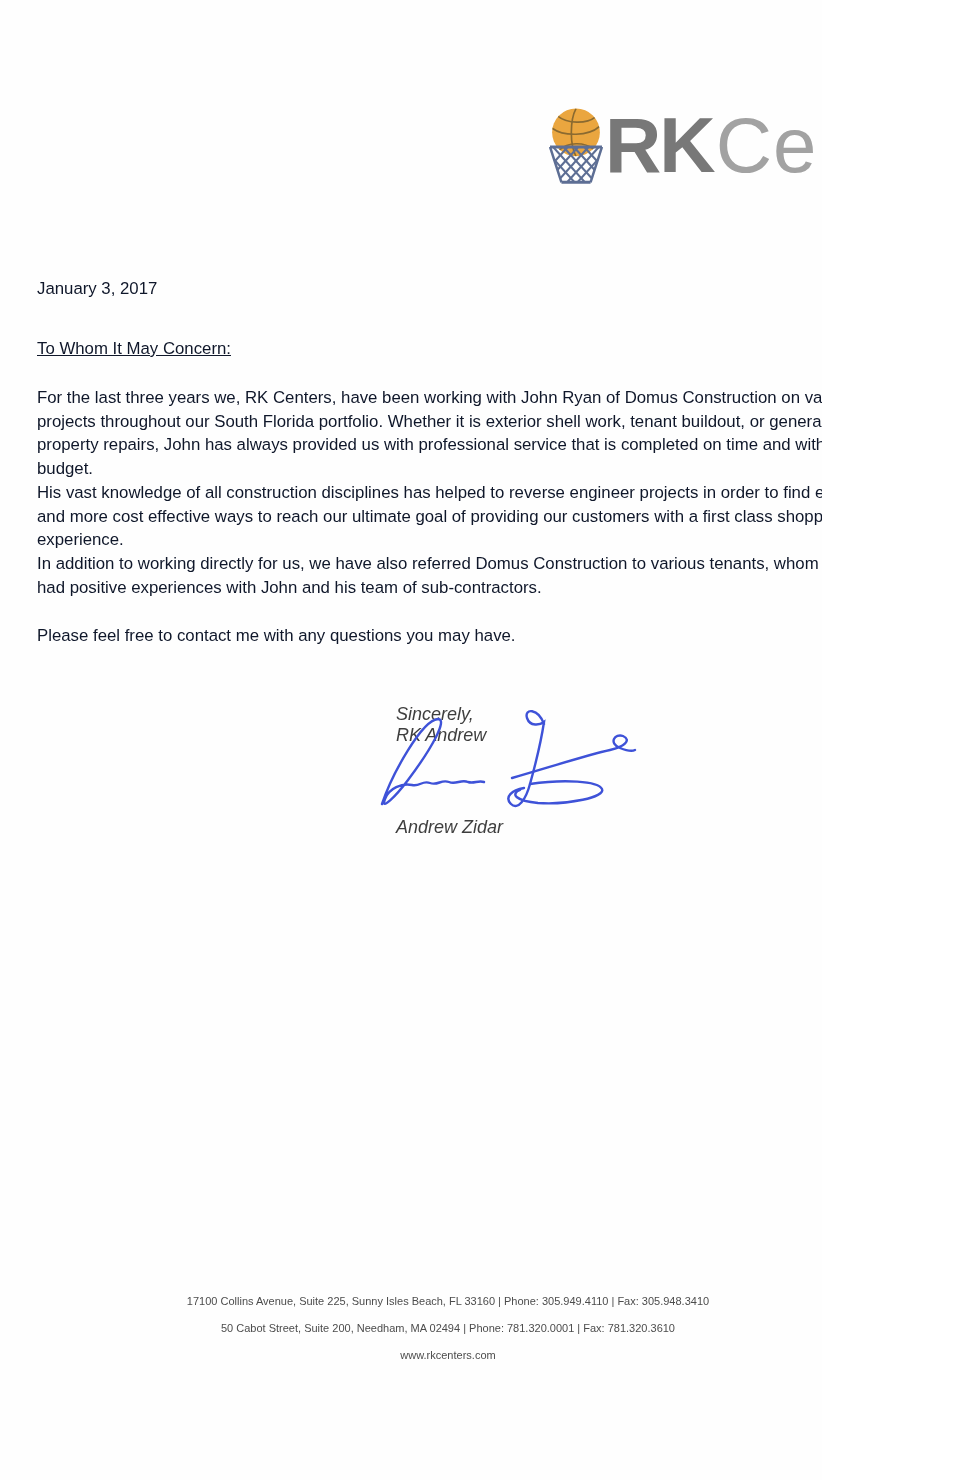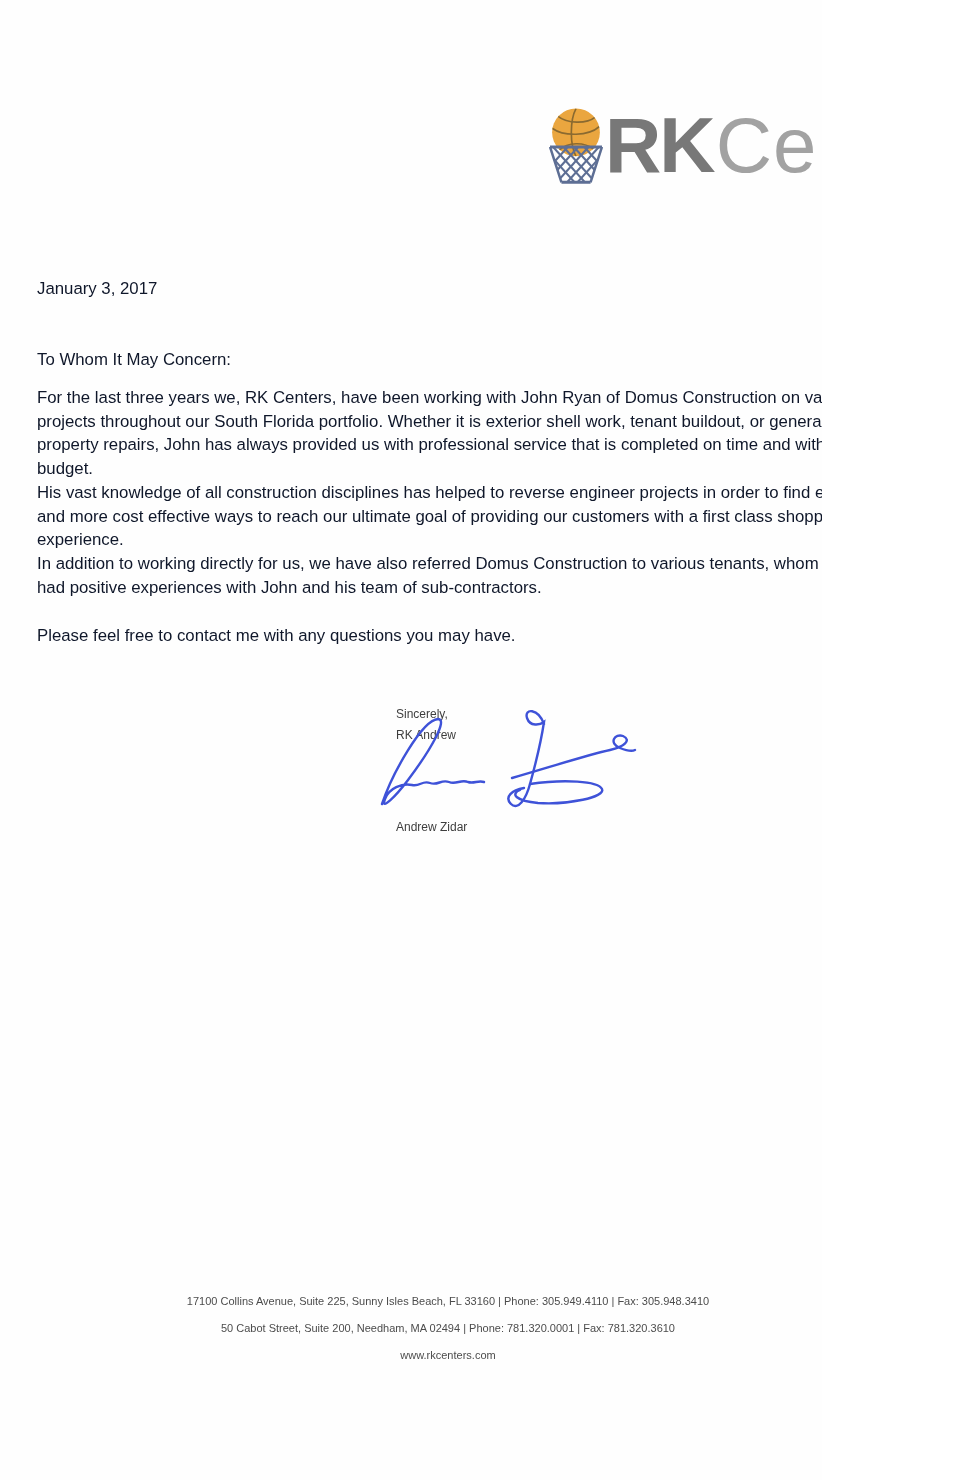--- a/index.html
+++ b/index.html
@@ -13,27 +13,27 @@
   }
   
   .logo{position:absolute;top:104px;left:549px;height:92px;display:flex;align-items:flex-start;}
   .logo-icon{width:54px;height:82px;margin-top:3px;}
   .wordmark{display:flex;align-items:flex-start;line-height:78px;margin-left:2px;margin-top:2px;}
   .brand-bold{font-weight:bold;font-size:78px;color:#787878;letter-spacing:-2px;}
   .brand-light{font-weight:normal;font-size:78px;color:#a2a2a2;letter-spacing:1px;margin-left:2px;}
   
   .txt{position:absolute;left:37px;width:848px;font-size:16.8px;line-height:23.6px;color:#0f172a;}
   .date{top:277px;}
-  .greeting{top:348px;}
+  .greeting{top:337px;text-decoration:underline;}
   .p1{top:386px;}
   .p2{top:481px;}
   .p3{top:552px;}
   .p4{top:624px;}
   
-  .sig-txt{position:absolute;left:396px;font-size:12px;line-height:21px;color:#3e3e3e;}
+  .sig-txt{position:absolute;left:396px;font-size:18px;line-height:21px;color:#3e3e3e;font-style:italic;}
   .closing{top:704px;}
   .name{top:810px;margin-top:7px;}
   .title{top:802px;}
   .signature-svg{position:absolute;left:372px;top:700px;width:270px;height:115px;pointer-events:none;}
   
   .footer{
     position:absolute;left:0;top:1288px;width:896px;
     text-align:center;font-size:11px;line-height:27px;color:#4c4c4c;
   }
 </style>

